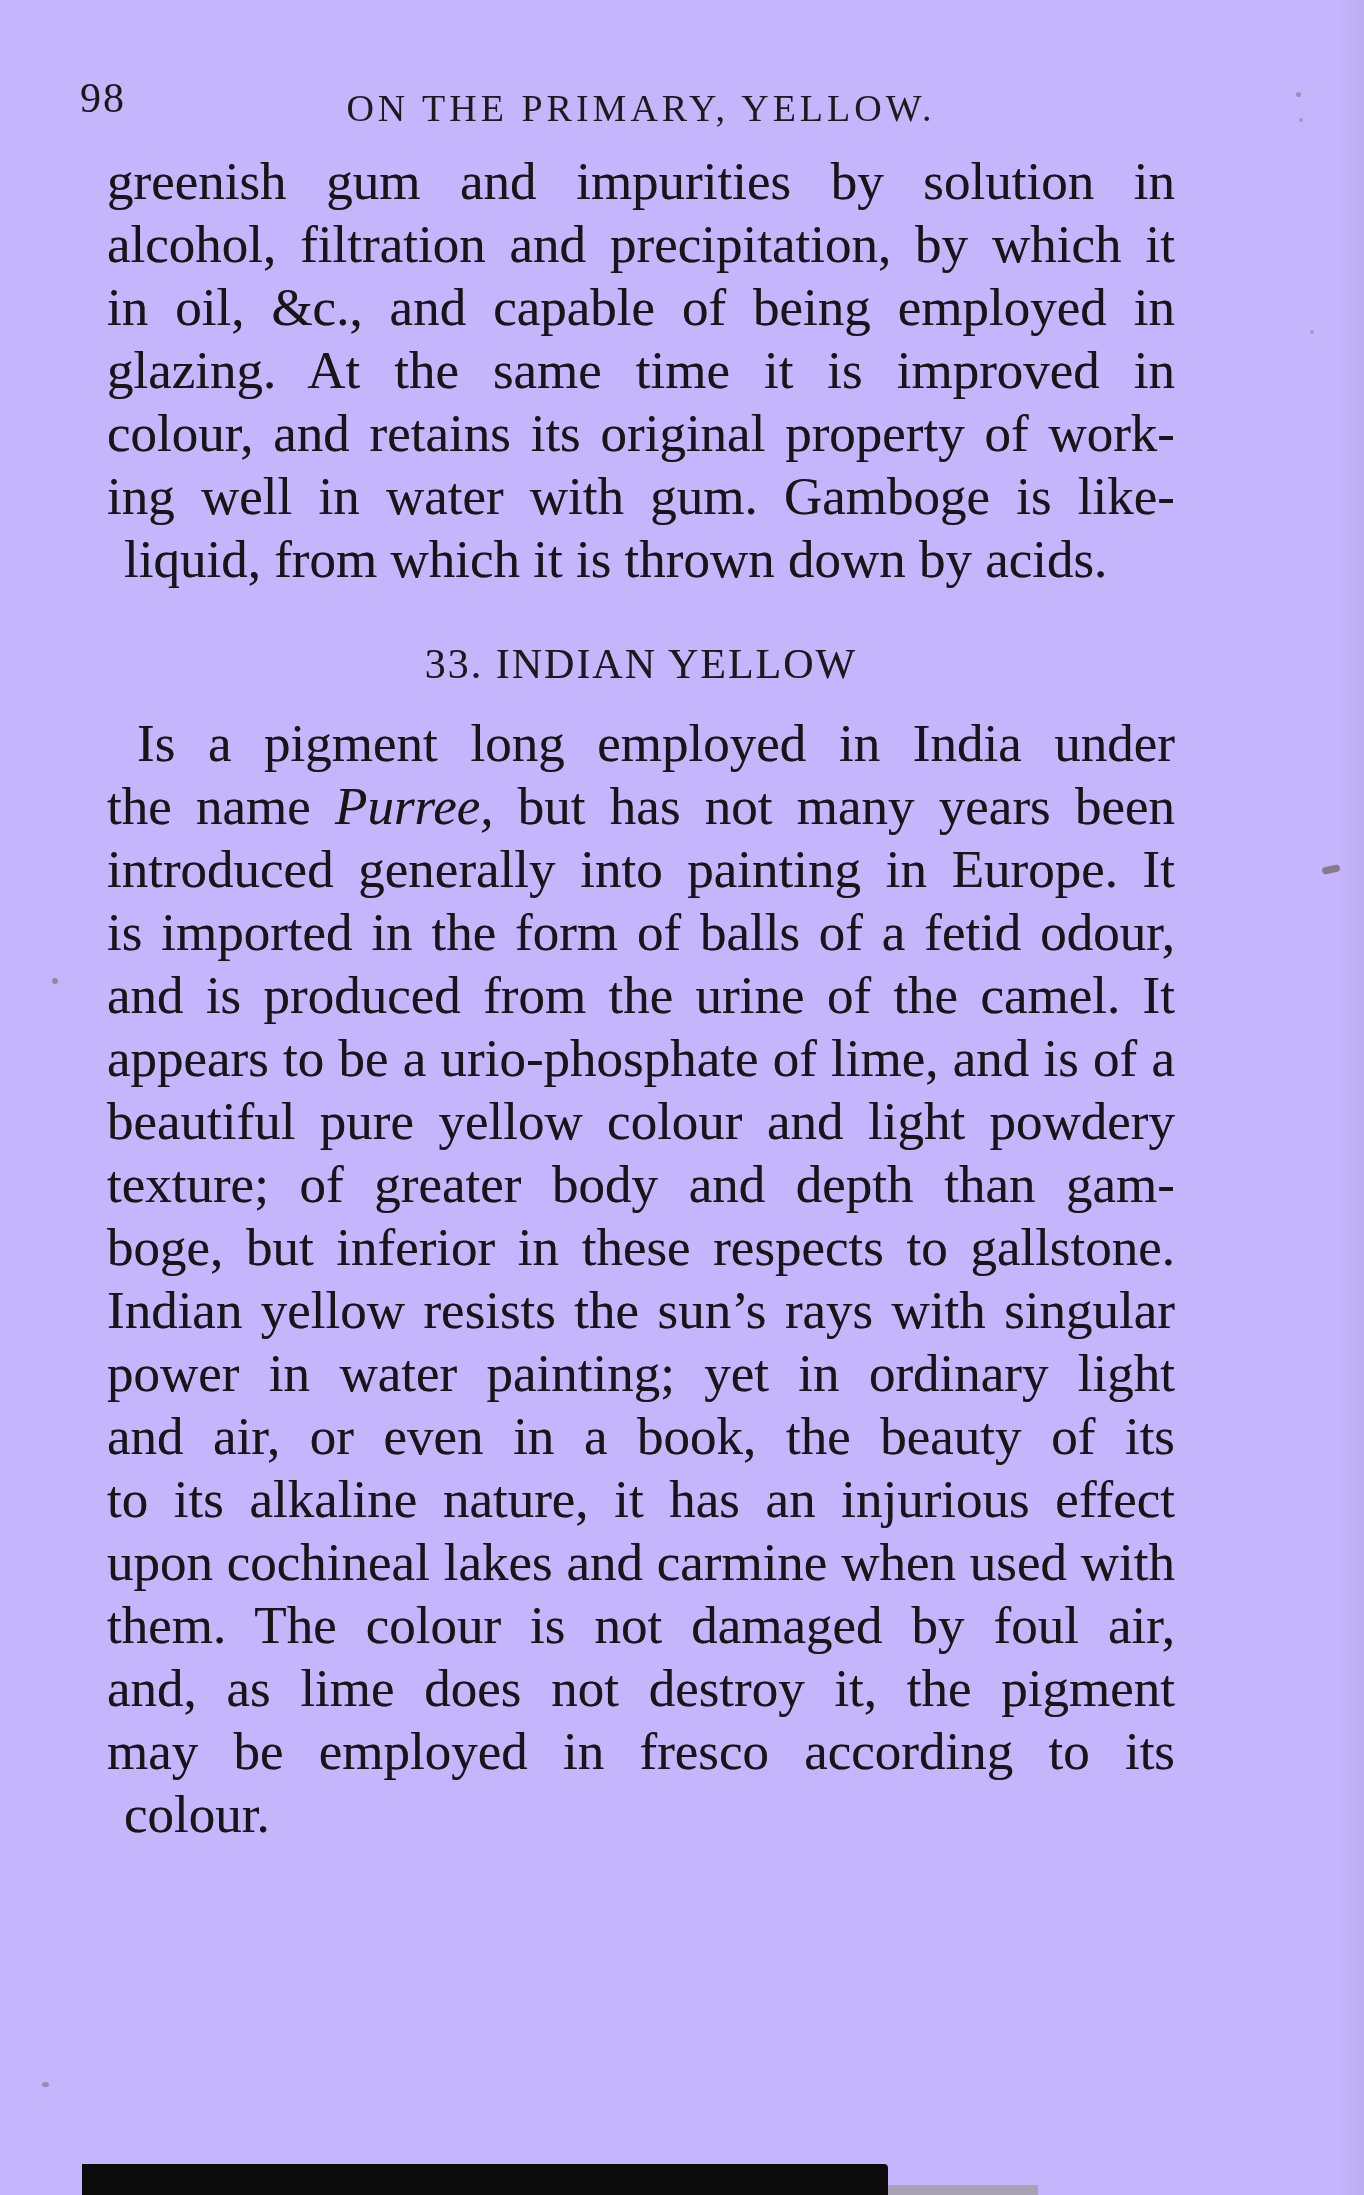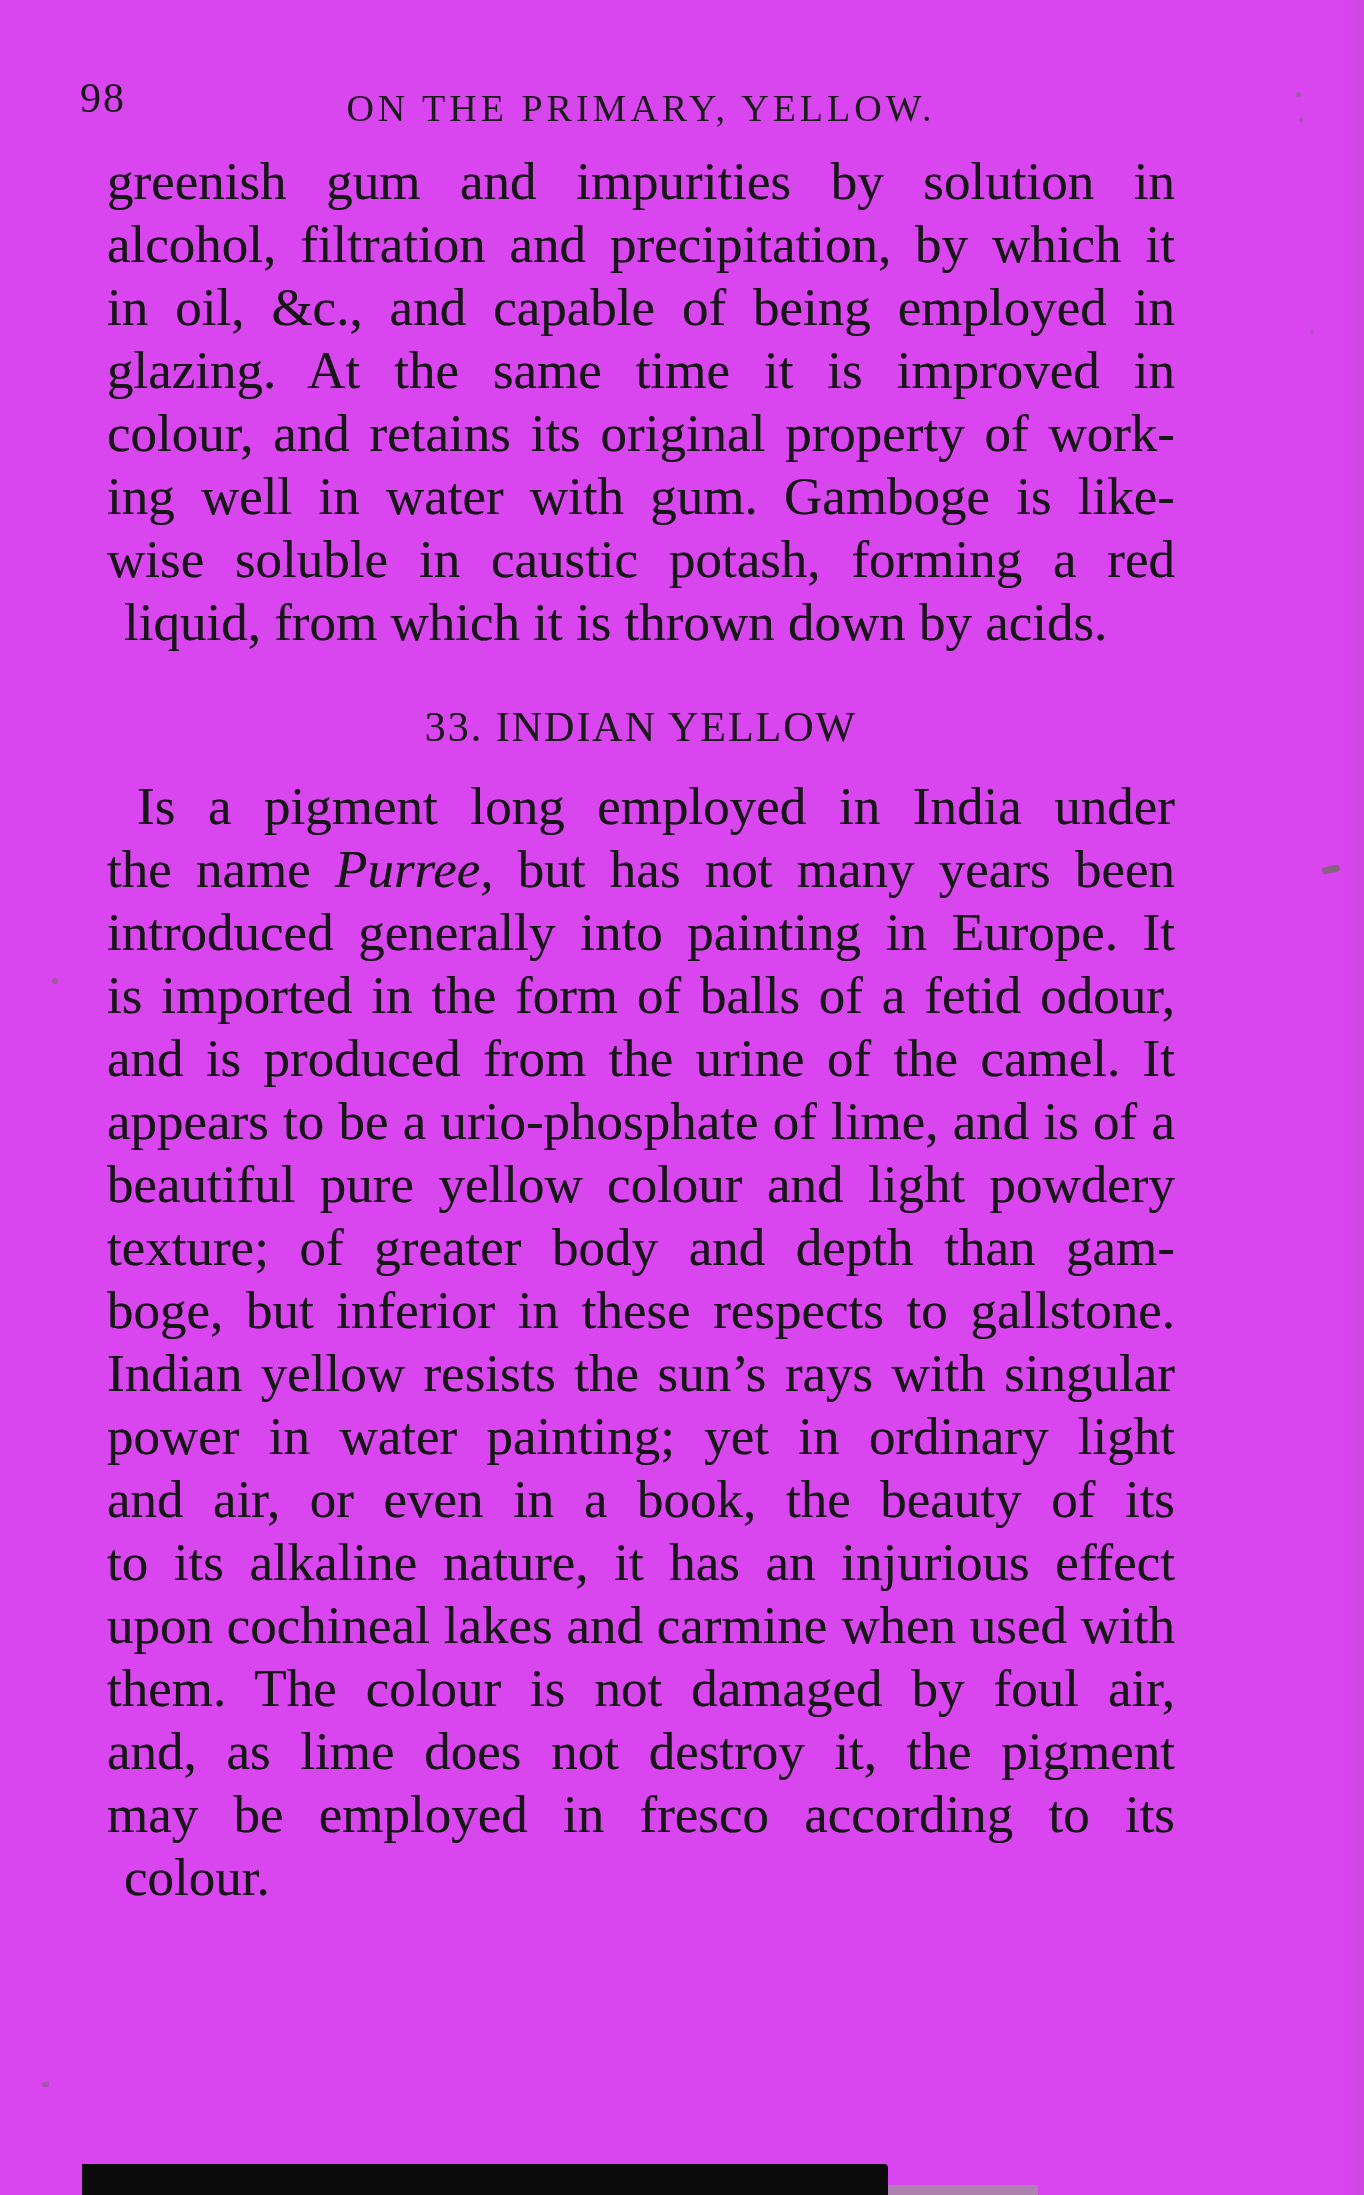--- a/index.html
+++ b/index.html
@@ -7,21 +7,21 @@
     padding: 0;
     width: 1364px;
     height: 2195px;
     overflow: hidden;
     background: #fcfbf8;
   }
   .scan {
     position: relative;
     width: 1364px;
     height: 2195px;
-    background: #d946ef;
+    background: #c4b5fd;
     font-family: "Liberation Serif", "DejaVu Serif", serif;
     color: #161616;
   }
   
   .page-number {
     position: absolute;
     left: 80px;
     top: 74px;
     font-size: 42px;
     letter-spacing: 2px;
@@ -126,21 +126,20 @@
 
   <div class="text-block">
 
     <div class="paragraph">
         <div class="line">greenish gum and impurities by solution in</div>
         <div class="line">alcohol, filtration and precipitation, by which it</div>
         <div class="line">in oil, &amp;c., and capable of being employed in</div>
         <div class="line">glazing. At the same time it is improved in</div>
         <div class="line">colour, and retains its original property of work-</div>
         <div class="line">ing well in water with gum. Gamboge is like-</div>
-        <div class="line">wise soluble in caustic potash, forming a red</div>
         <div class="line last">liquid, from which it is thrown down by acids.</div>
       </div>
 
     <div class="section-heading">33. INDIAN YELLOW</div>
 
     <div class="paragraph">
         <div class="line indent">Is a pigment long employed in India under</div>
         <div class="line">the name <i>Purree,</i> but has not many years been</div>
         <div class="line">introduced generally into painting in Europe. It</div>
         <div class="line">is imported in the form of balls of a fetid odour,</div>

